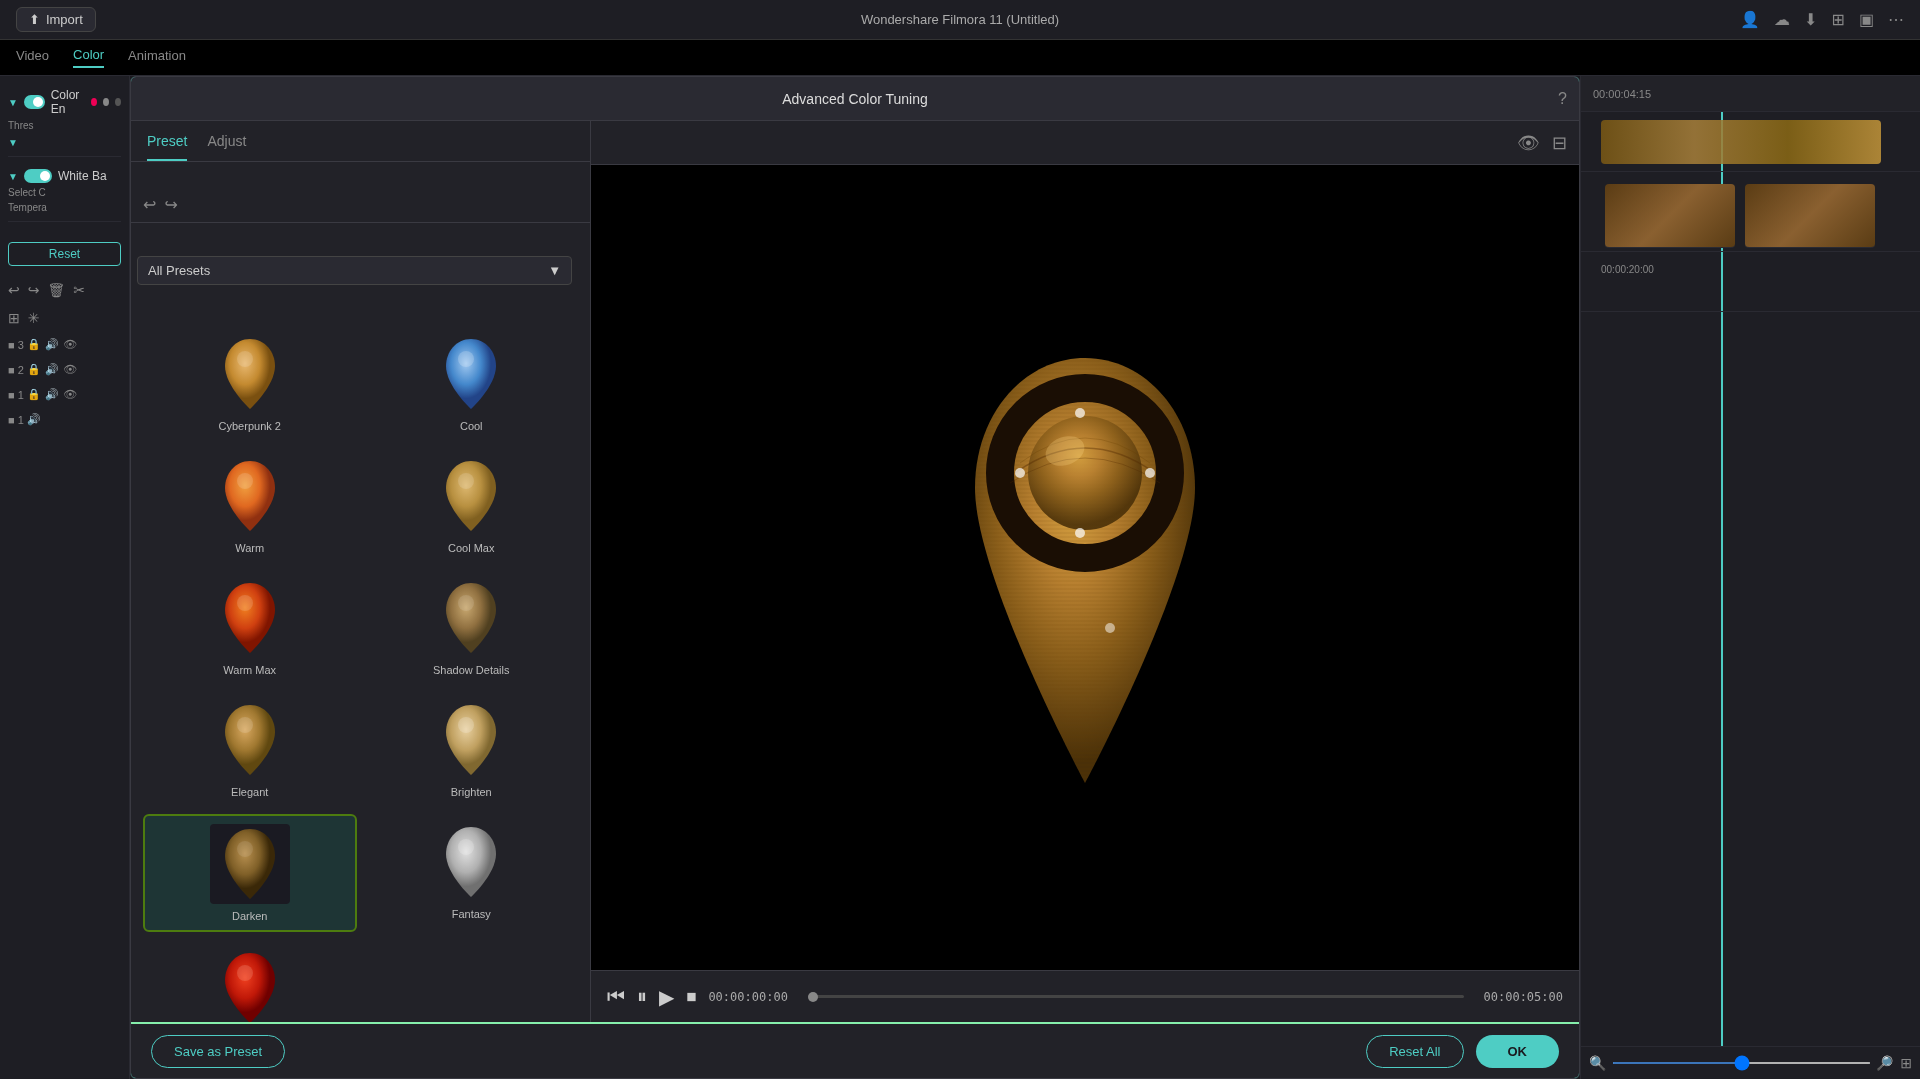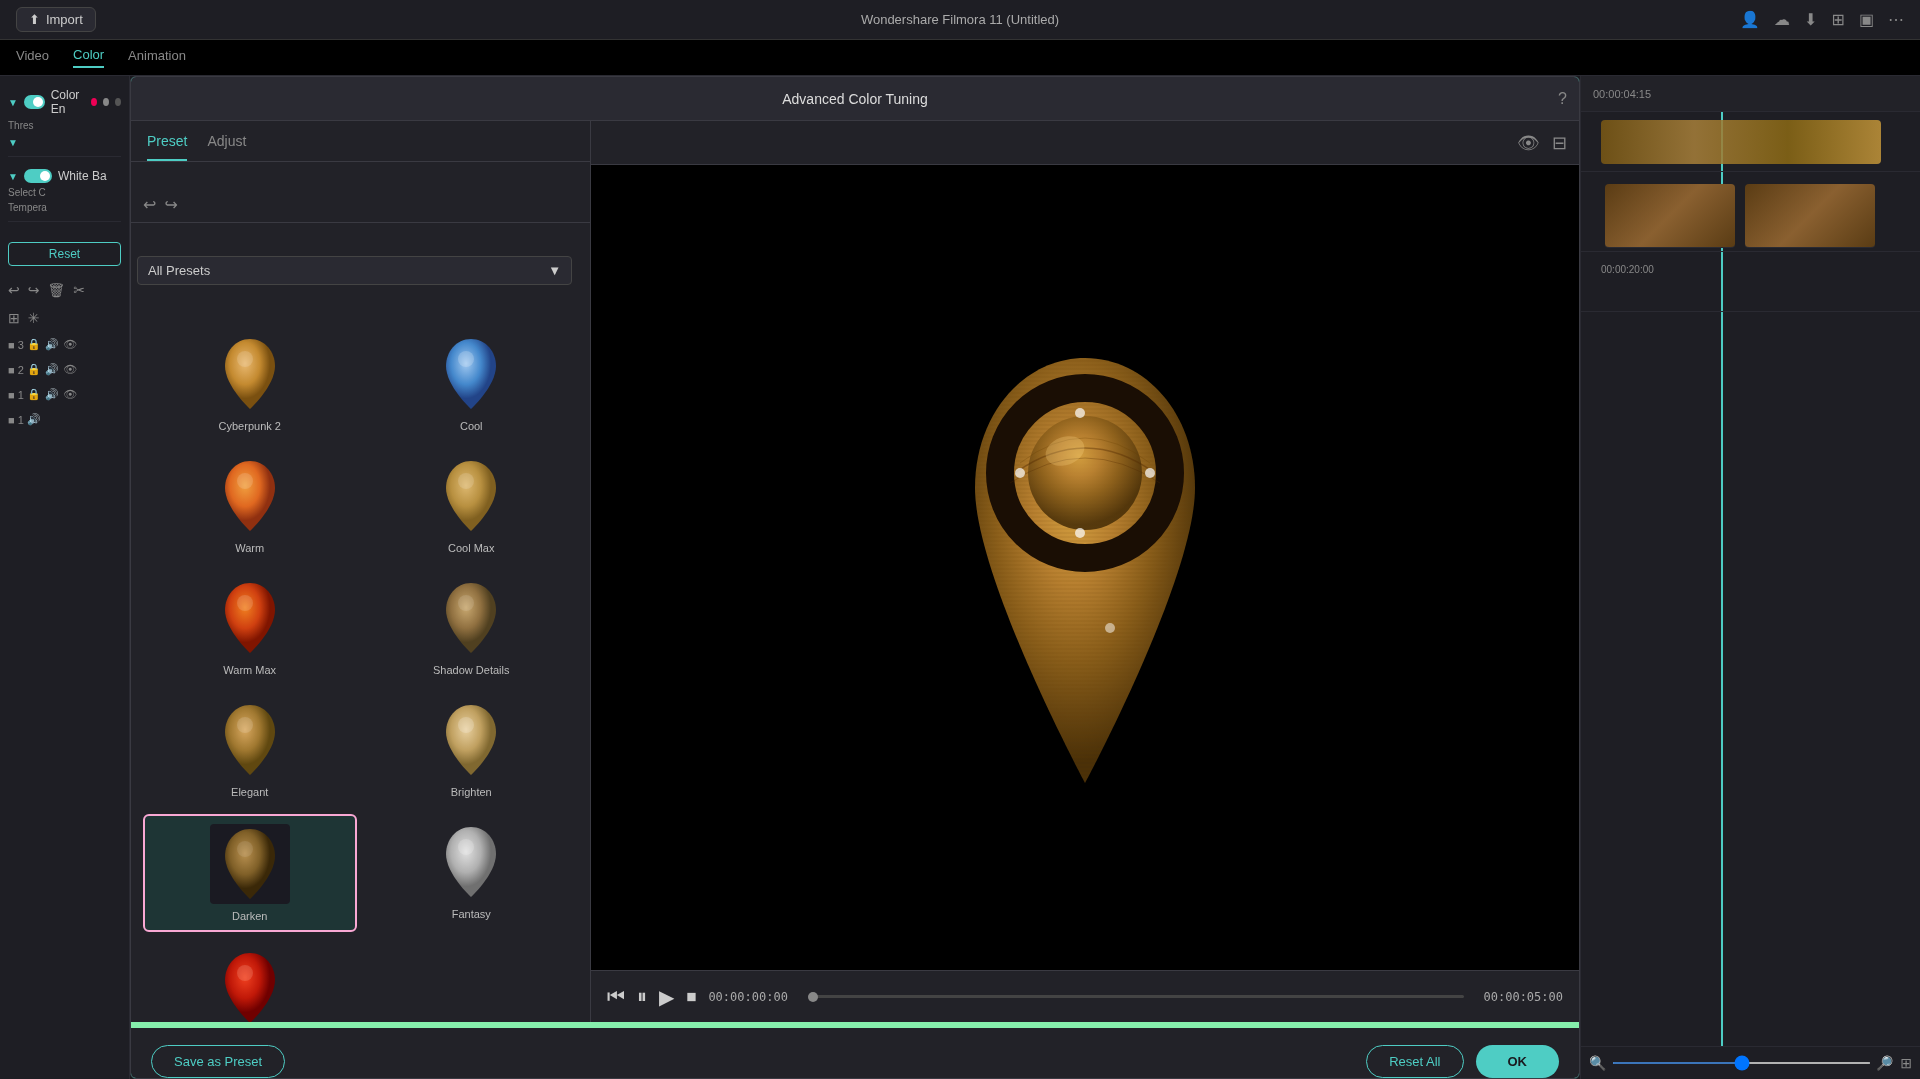--- a/index.html
+++ b/index.html
@@ -277,21 +277,21 @@
     .preset-item {
       display: flex;
       flex-direction: column;
       align-items: center;
       gap: 6px;
       padding: 8px;
       border-radius: 6px;
       cursor: pointer;
     }
     .preset-item.selected {
-      border: 2px solid #f9a8d4;
+      border: 2px solid #4d7c0f;
       background: #1e3535;
       border-radius: 6px;
     }
 
     .preset-thumbnail {
       width: 80px;
       height: 80px;
       border-radius: 4px;
       display: flex;
       align-items: center;
@@ -379,23 +379,23 @@
     .time-right {
       font-size: 12px;
       color: #aaa;
       font-family: monospace;
       margin-left: auto;
     }
 
     .act-footer {
       height: 56px;
       background: #222228;
-      border-top: 6px solid #86efac;
-      display: flex;
-      align-items: flex-end;
+      border-top: 2px solid #86efac;
+      display: flex;
+      align-items: center;
       padding: 0 20px;
       justify-content: space-between;
     }
     .save-preset-btn {
       background: transparent;
       border: 1px solid #4ecdc4;
       border-radius: 20px;
       color: #4ecdc4;
       padding: 8px 22px;
       font-size: 13px;

